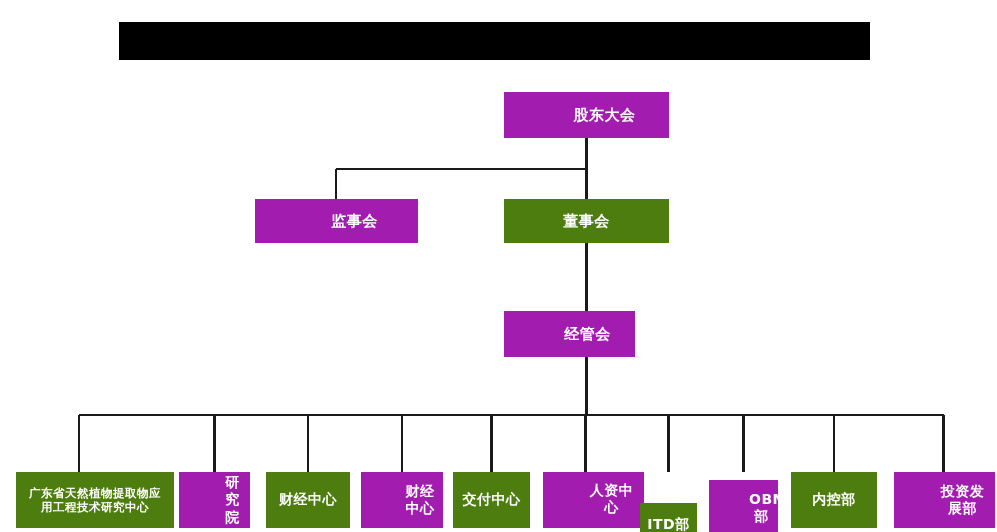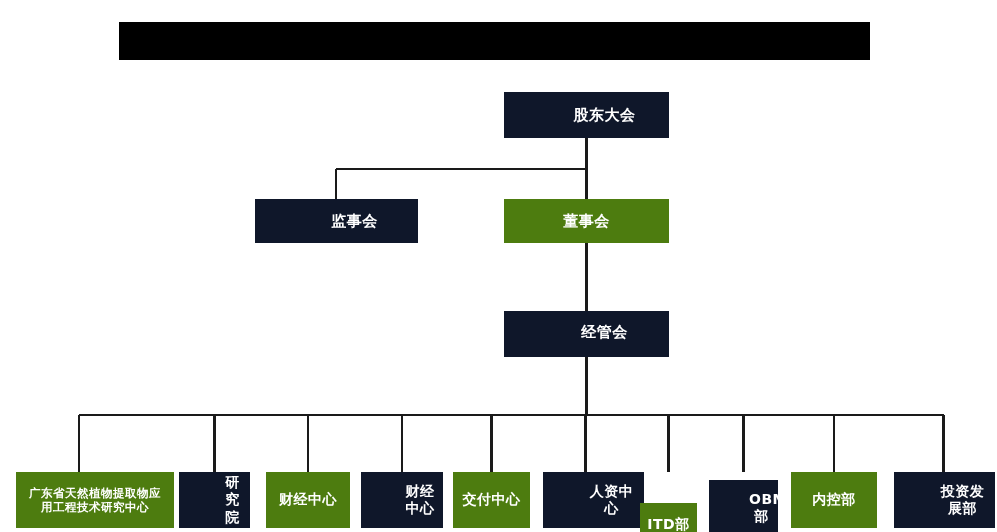--- a/index.html
+++ b/index.html
@@ -50,21 +50,21 @@
     display: flex;
     align-items: center;
     justify-content: center;
     text-align: center;
     color: #ffffff;
     font-weight: bold;
     line-height: 1.25;
     letter-spacing: 0.5px;
     user-select: none;
   }
-  .node.dark  { background: #0f172a; padding-left: 36px; }
+  .node.dark  { background: #a21caf; padding-left: 36px; }
   .node.light { background: #4d7c0f; }
 
   .node .label {
     display: block;
     width: 100%;
     padding: 0 4px;
     box-sizing: border-box;
   }
 
   .size-lg   { font-size: 15px; }
@@ -110,21 +110,21 @@
   </div>
 
   <div class="node dark size-lg" style="left:255px; top:199px; width:163px; height:44px;">
     <span class="label">监事会</span>
   </div>
 
   <div class="node light size-lg" style="left:504px; top:199px; width:165px; height:44px;">
     <span class="label">董事会</span>
   </div>
 
-  <div class="node dark size-lg" style="left:504px; top:311px; width:165px; height:46px;font-family:Liberation Mono, monospace;">
+  <div class="node dark size-lg" style="left:504px; top:311px; width:131px; height:46px;">
     <span class="label">经管会</span>
   </div>
 
   <div class="node light size-sm" style="left:0px; top:472px; width:158px; height:56px;margin-left:16px;">
     <span class="label">
       <span>广东省天然植物提取物应</span><br>
       <span>用工程技术研究中心</span>
     </span>
   </div>
 
@@ -137,21 +137,21 @@
   </div>
 
   <div class="node dark size-md" style="left:361px; top:472px; width:82px; height:56px;">
     <span class="label">财经中心</span>
   </div>
 
   <div class="node light size-md" style="left:453px; top:472px; width:77px; height:56px;">
     <span class="label">交付中心</span>
   </div>
 
-  <div class="node dark size-md" style="left:543px; top:472px; width:101px; height:56px;">
+  <div class="node dark size-md" style="left:543px; top:472px; width:101px; height:56px;font-family:Liberation Mono, monospace;">
     <span class="label">人资中心</span>
   </div>
 
   <div class="node light size-md" style="left:640px; top:472px; width:57px; height:44px;margin-top:31px;">
     <span class="label">ITD部</span>
   </div>
 
   <div class="node dark size-md" style="left:709px; top:472px; width:69px; height:56px;margin-top:8px;">
     <span class="label">OBM部</span>
   </div>

